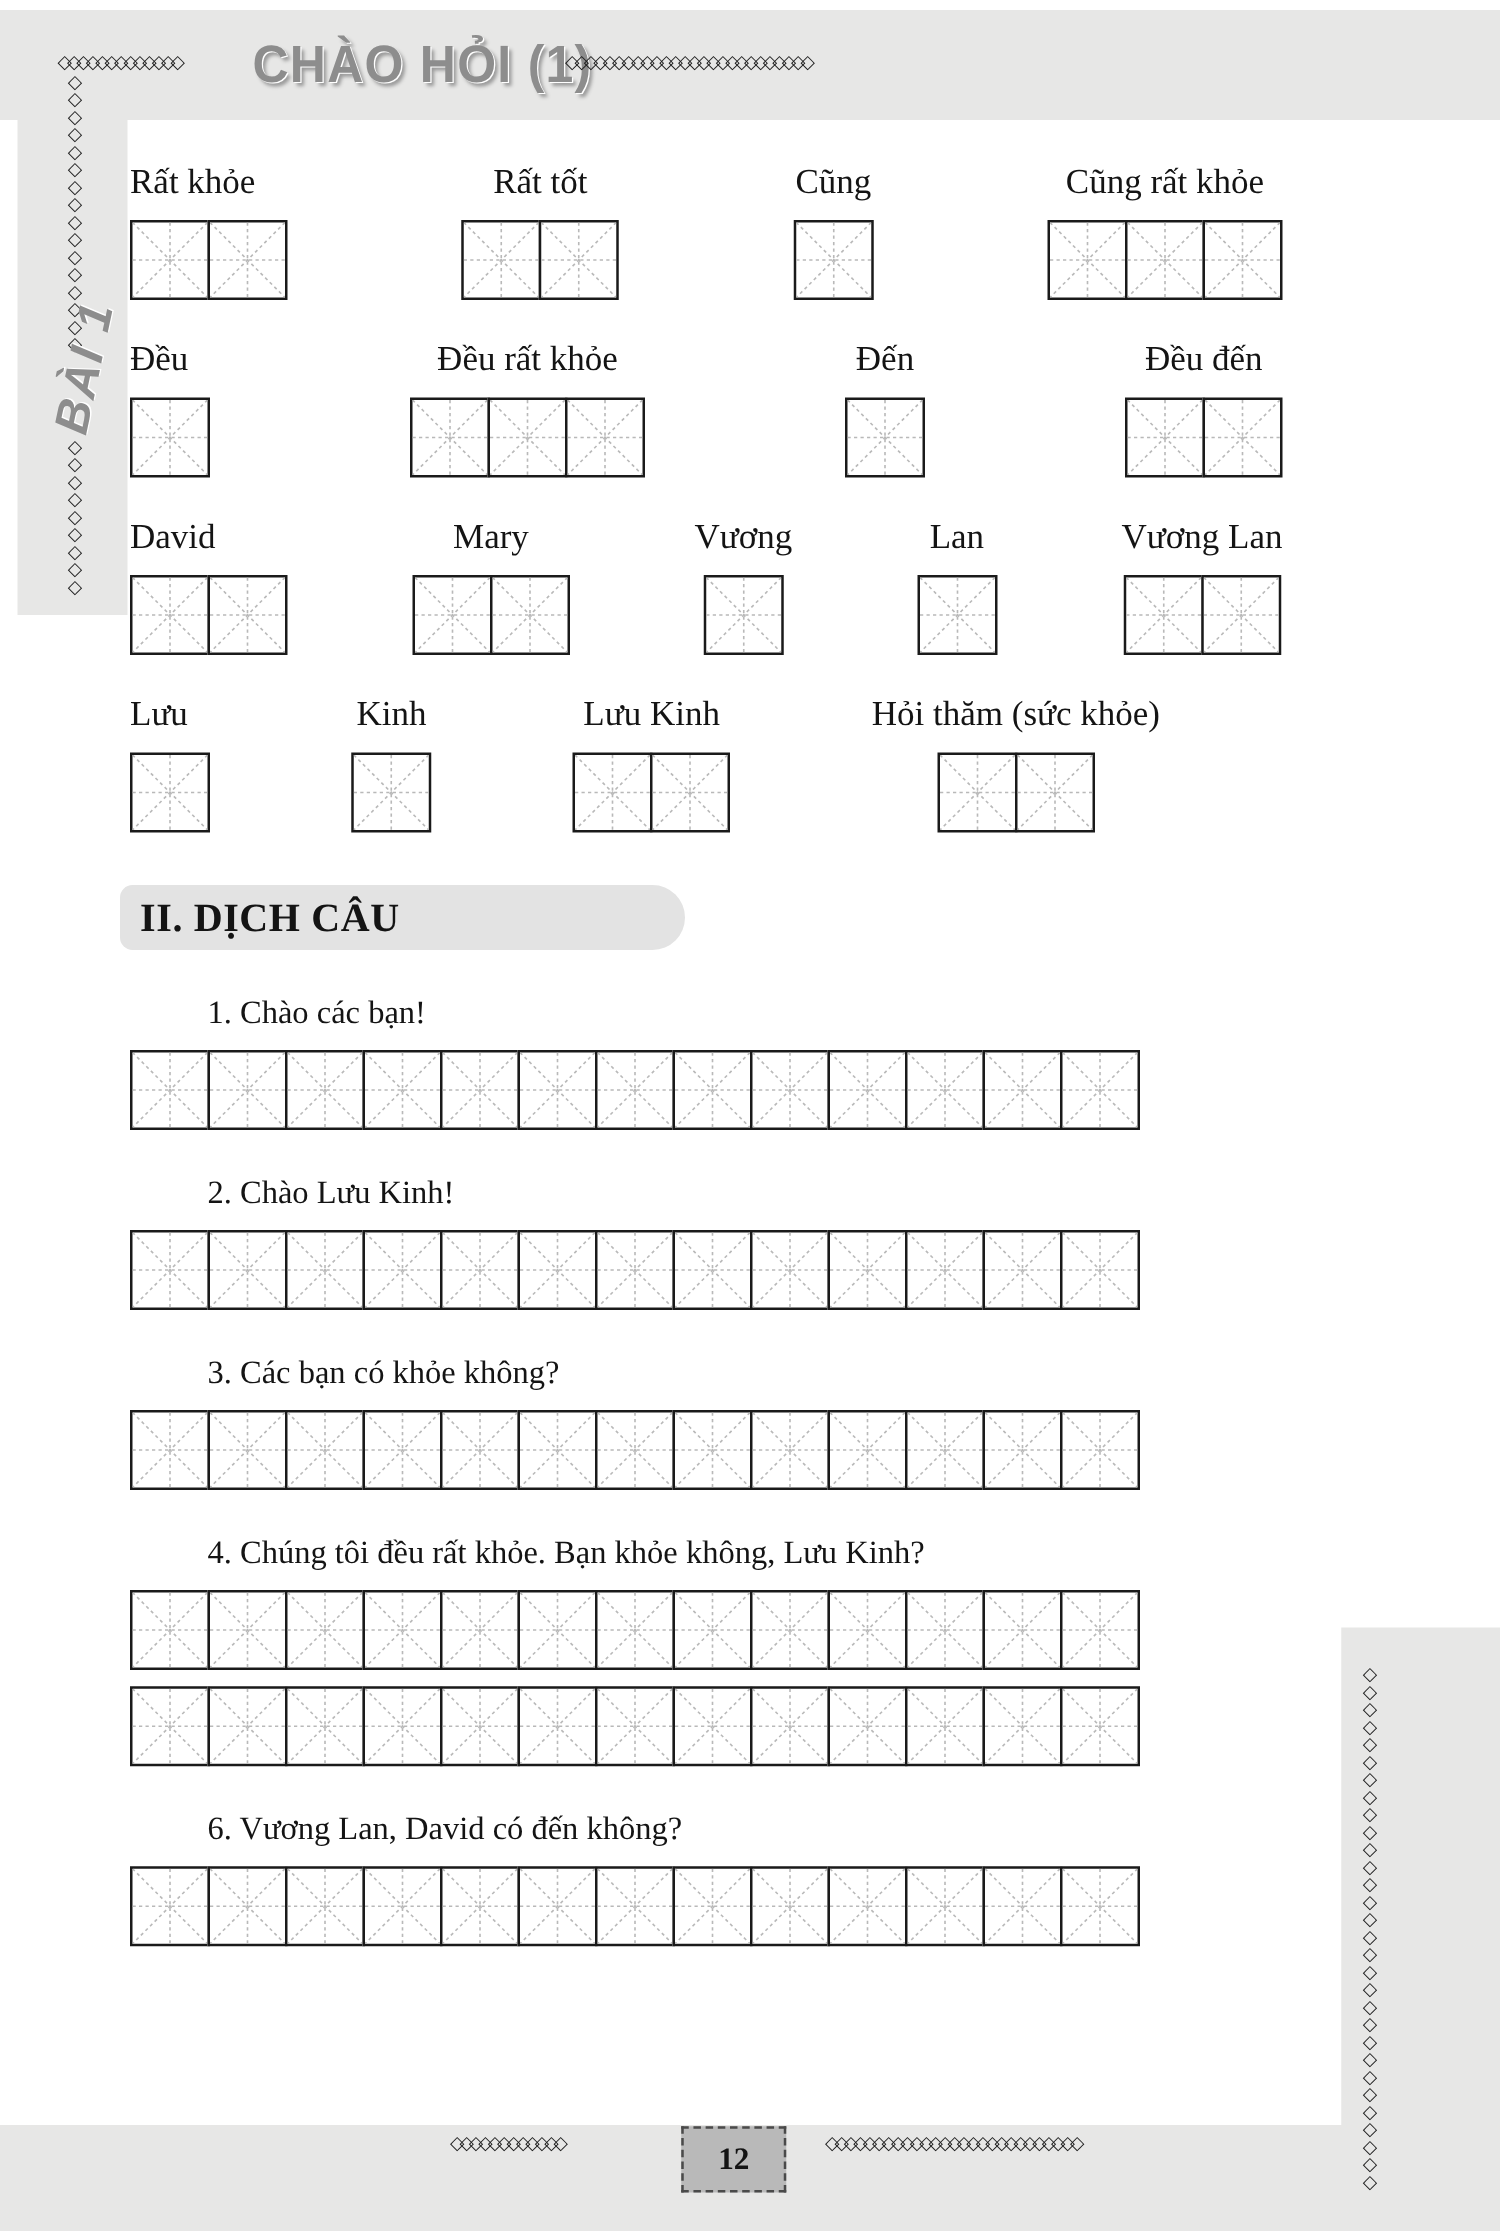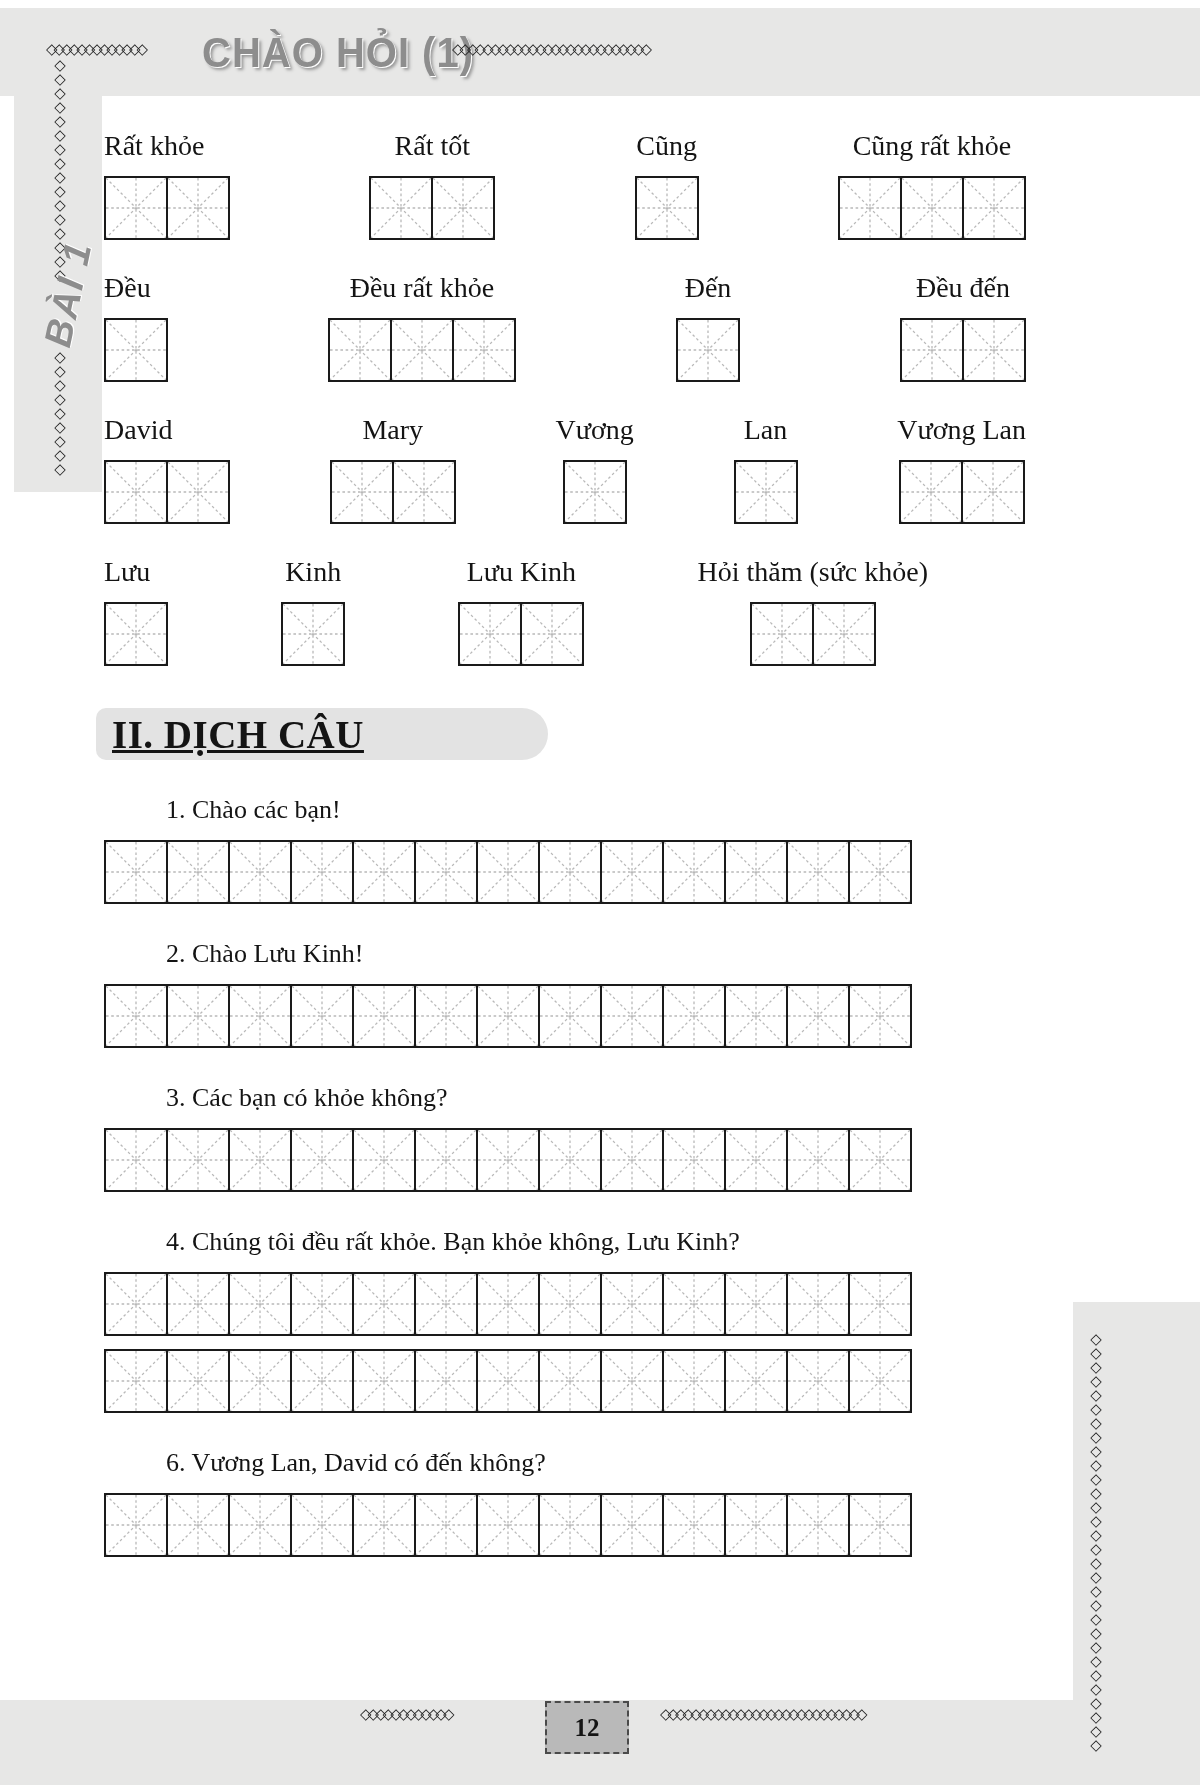--- a/index.html
+++ b/index.html
@@ -69,21 +69,21 @@
   .wbox{width:64px;height:64px;border:2px solid var(--box_border);background:#fff;}
   .wbox + .wbox{margin-left:-2px;}
   .wbox svg{display:block;width:100%;height:100%;}
 
   
   .section-heading-bar{
     position:relative;margin-left:-8px;margin-top:42px;width:452px;height:52px;
     background:var(--heading_bar_gray);border-radius:10px 26px 26px 10px;
     display:flex;align-items:center;padding-left:16px;
   }
-  .section-heading{font-size:39px;font-weight:bold;letter-spacing:.5px;text-decoration:underline;}
+  .section-heading{font-size:32px;font-weight:bold;letter-spacing:.5px;}
   .sentence-block{margin-top:0;}
   .sentence-text{margin-top:33px;padding-left:62px;font-size:26px;line-height:34px;white-space:nowrap;}
   .sentence-boxes{display:flex;margin-top:13px;margin-bottom:6px;}
 
   
   .chain-footer-left{left:360px;top:1707px;}
   .chain-footer-right{left:660px;top:1707px;}
   .page-chip{
     position:absolute;left:545px;top:1701px;width:84px;height:53px;
     background:var(--page_chip_bg);border:2px dashed #4a4a4a;

